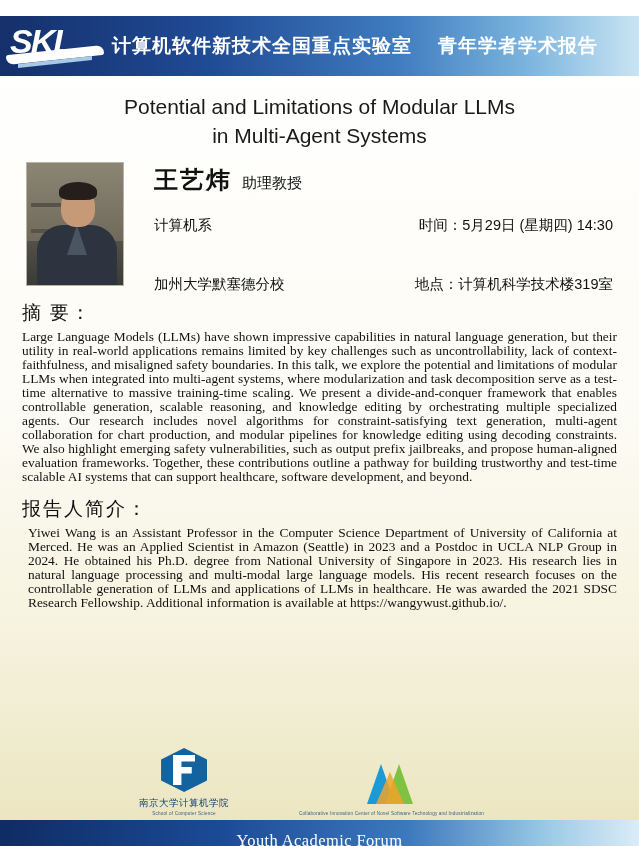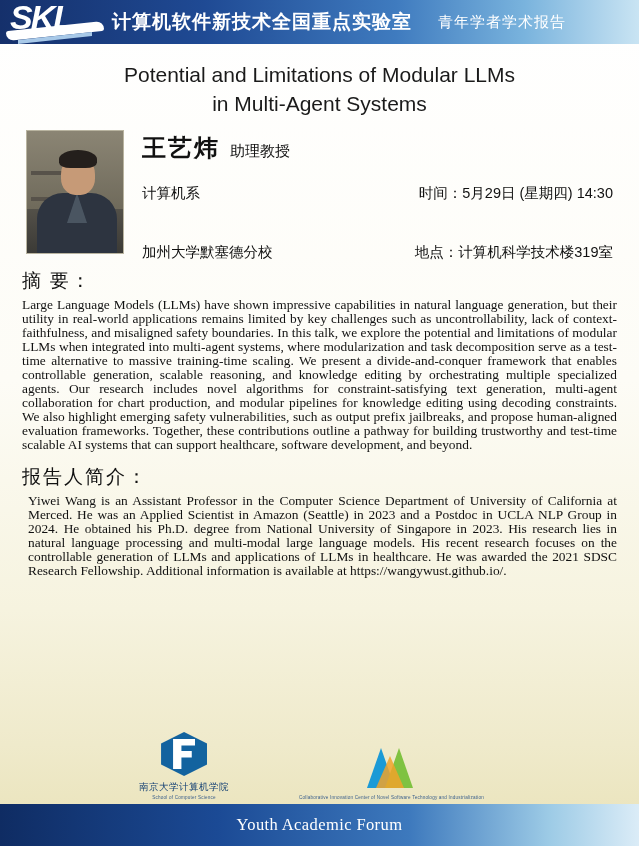--- a/index.html
+++ b/index.html
@@ -17,25 +17,26 @@
     position: relative;
     width: 639px;
     height: 846px;
     background: linear-gradient(to bottom, #ffffff 0%, #fdfcf6 45%, #f6f3df 72%, #efeacb 88%, #e9e2b8 100%);
     box-sizing: border-box;
   }
 
   
   .header {
     position: relative;
-    height: 44px;
+    height: 60px;
     background: linear-gradient(to right, #15306b 0%, #1f4a94 32%, #3f7bbf 62%, #79b3dd 82%, #c9e4f3 100%);
     display: flex;
     align-items: center;
     overflow: hidden;
+    margin-top: 16px;
   }
   .logo-box {
     width: 112px;
     height: 60px;
     position: relative;
     flex: none;
   }
   .logo-text {
     position: absolute;
     left: 10px;
@@ -74,22 +75,22 @@
   }
   .header-title-main {
     font-family: "Liberation Sans", sans-serif;
     font-size: 19px;
     font-weight: bold;
     color: #ffffff;
     letter-spacing: 1px;
   }
   .header-title-sub {
     font-family: "Liberation Sans", sans-serif;
-    font-size: 15px;
-    font-weight: normal;
+    font-size: 19px;
+    font-weight: bold;
     color: #ffffff;
     letter-spacing: 1px;
   }
 
   
   .talk-title {
     margin: 16px 28px 6px 28px;
     text-align: center;
     font-family: "Liberation Sans", sans-serif;
     font-size: 21px;
@@ -146,21 +147,21 @@
     border-radius: 26px 26px 0 0;
   }
   .photo .shirt {
     position: absolute;
     left: 40px; top: 62px; width: 20px; height: 30px;
     background: #4a5561;
     clip-path: polygon(50% 0, 100% 100%, 0 100%);
   }
   .speaker-info {
     flex: 1;
-    padding-left: 18px;
+    padding-left: 30px;
     position: relative;
   }
   .name-row {
     display: flex;
     align-items: baseline;
     gap: 10px;
     margin-top: 2px;
   }
   .speaker-name {
     font-family: "Liberation Serif", serif;

